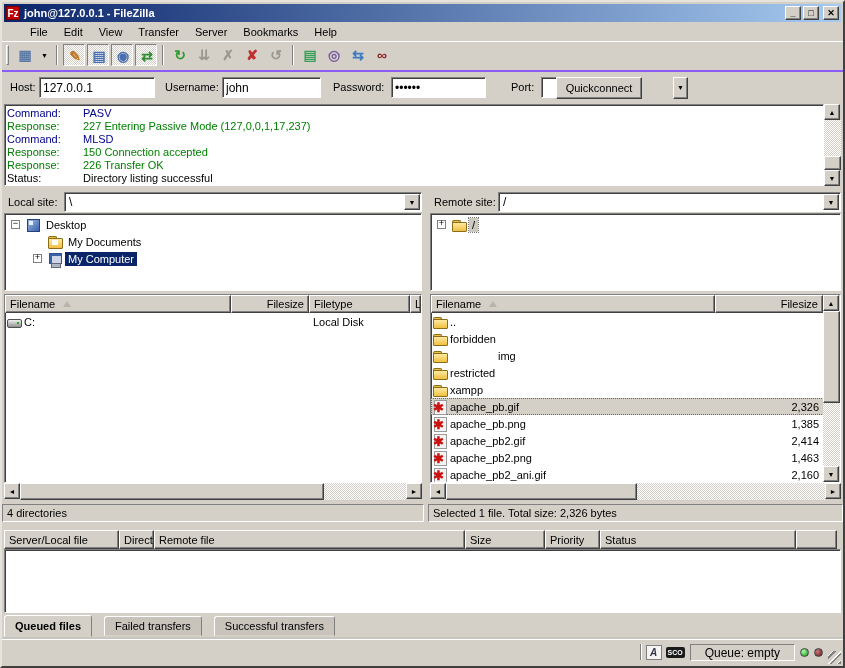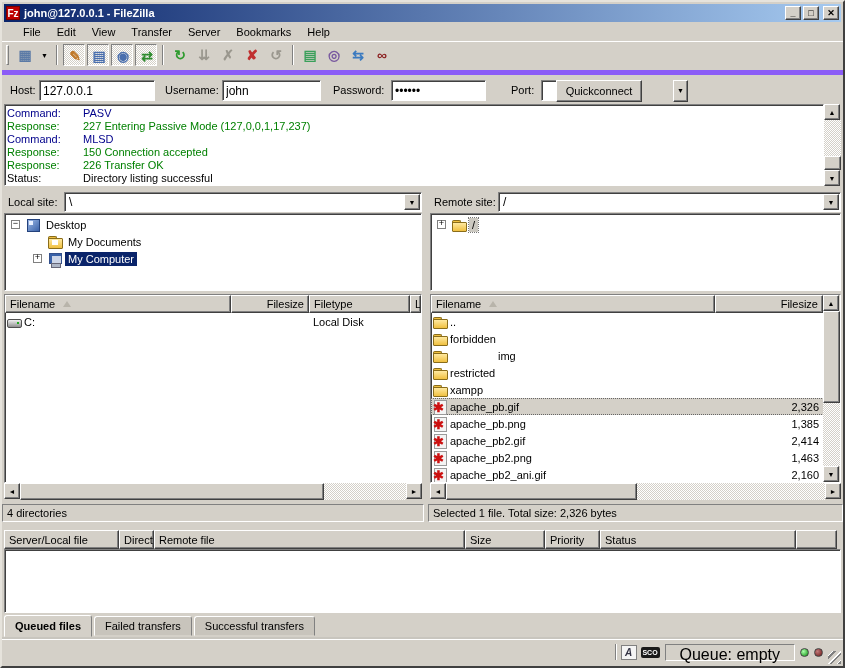--- a/index.html
+++ b/index.html
@@ -16,33 +16,33 @@
   .raised{border:1px solid;border-color:#fff #404040 #404040 #fff;box-shadow:inset -1px -1px 0 #808080;background:#d4d0c8;}
   .inset{border:1px solid;border-color:#808080 #fff #fff #808080;box-shadow:inset 1px 1px 0 #404040;background:#fff;}
   .dither{background:#fff;background-image:conic-gradient(#d4d0c8 25%,#fff 0 50%,#d4d0c8 0 75%,#fff 0);background-size:2px 2px;}
   
   .titlebar{left:2px;top:2px;width:837px;height:18px;background:linear-gradient(90deg,#0a246a,#a6caf0);display:flex;align-items:center;padding:0 2px;}
   .fz-logo{width:14px;height:14px;background:#bf0000;color:#fff;font-weight:bold;font-size:10px;line-height:14px;text-align:center;flex:none;border:1px solid #7a0000;}
   .title-text{color:#fff;font-weight:bold;font-size:11px;margin-left:4px;flex:1;white-space:nowrap;}
   .winbtn{width:16px;height:14px;font-size:9px;line-height:12px;text-align:center;margin-left:2px;color:#000;font-weight:bold;}
   .winbtn.close{margin-left:4px;}
   
-  .menubar{left:0;top:20px;width:841px;height:19px;display:flex;align-items:center;padding-left:13px;}
+  .menubar{left:0;top:20px;width:841px;height:19px;display:flex;align-items:center;padding-left:20px;}
   .menu-item{padding:2px 8px;}
   
   .toolbar{left:0;top:39px;width:841px;height:27px;display:flex;align-items:center;padding-left:4px;border-top:1px solid #fff;}
   .tb-grip{width:3px;height:20px;border:1px solid;border-color:#fff #808080 #808080 #fff;margin-right:4px;}
   .tb-btn{width:22px;height:22px;display:flex;align-items:center;justify-content:center;font-size:14px;font-weight:bold;margin:0 1px;border:1px solid transparent;}
   .tb-btn.pressed{border-color:#808080 #fff #fff #808080;}
   .tb-btn.pressed .tb-ink{position:relative;top:1px;left:1px;}
   .tb-btn.dropdown{width:13px;font-size:7px;}
   .tb-sep{width:2px;height:20px;border-left:1px solid #808080;border-right:1px solid #fff;margin:0 4px;}
   .tb-btn.pressed{background:#fff;background-image:conic-gradient(#d4d0c8 25%,#fff 0 50%,#d4d0c8 0 75%,#fff 0);background-size:2px 2px;}
   
-  .qcbar{left:0;top:68px;width:841px;height:31px;border-top:5px solid #8b5cf6;}
+  .qcbar{left:0;top:68px;width:841px;height:31px;border-top:2px solid #8b5cf6;}
   .qc-label{position:absolute;top:9px;}
   .qc-input{position:absolute;top:5px;height:21px;border:1px solid;border-color:#808080 #fff #fff #808080;box-shadow:inset 1px 1px 0 #404040;background:#fff;font-family:"Liberation Sans",sans-serif;font-size:12px;padding:0 3px;outline:none;}
   .qc-btn{position:absolute;top:5px;height:22px;text-align:center;line-height:20px;}
   
   .logbox{left:2px;top:102px;width:820px;height:82px;overflow:hidden;padding:2px 0 0 2px;}
   .log-line{line-height:13px;white-space:nowrap;}
   .log-label{display:inline-block;width:76px;}
   .lg-command{color:#00008b;}
   .lg-response{color:#008000;}
   .lg-status{color:#000;}
@@ -77,28 +77,28 @@
   .ic-docs::after{content:"";position:absolute;left:1px;top:4px;width:13px;height:9px;background:linear-gradient(#fff,#fff) 3px 1px/6px 5px no-repeat,linear-gradient(#ffe9a0,#f0c040);border:1px solid #8a6d1a;border-radius:1px;}
   .ic-image::before{content:"";position:absolute;left:2px;top:1px;width:11px;height:13px;background:#f4f4f4;border:1px solid #9a9a9a;}
   .ic-image::after{content:"✱";position:absolute;left:1px;top:1px;color:#cc1111;font-size:13px;font-weight:bold;}
   .ic-drive::before{content:"";position:absolute;left:1px;top:5px;width:13px;height:7px;background:linear-gradient(#f0f0f0,#909090);border:1px solid #505050;border-radius:2px;}
   .ic-drive::after{content:"";position:absolute;right:3px;top:8px;width:2px;height:2px;background:#2a2;}
   .ic-desktop::before{content:"";position:absolute;left:2px;top:2px;width:11px;height:11px;background:linear-gradient(135deg,#9ab6e4,#3a62a8);border:1px solid #24427c;}
   .ic-desktop::after{content:"";position:absolute;left:4px;top:4px;width:4px;height:4px;background:#e8f0ff;}
   .ic-computer::before{content:"";position:absolute;left:2px;top:2px;width:11px;height:9px;background:#cdd6e8;border:1px solid #33508c;box-shadow:inset 1px 1px 0 1px #3a62a8;}
   .ic-computer::after{content:"";position:absolute;left:4px;top:12px;width:8px;height:3px;background:#aeb6c6;border:1px solid #667;}
   
-  .tab{height:20px;padding:3px 10px;border:1px solid;border-color:#fff #808080 #d4d0c8 #fff;border-radius:3px 3px 0 0;background:#c8c4bc;margin-right:2px;display:inline-flex;align-items:center;}
+  .tab{height:20px;padding:3px 10px;border:1px solid;border-color:#fff #808080 #d4d0c8 #fff;border-radius:3px 3px 0 0;background:#c8c4bc;margin-right:12px;display:inline-flex;align-items:center;}
   .tab.active{background:#d4d0c8;font-weight:bold;height:22px;position:relative;top:0;border-bottom-color:#d4d0c8;}
   
   .statusbar{left:0;top:637px;width:841px;height:25px;border-top:1px solid #fff;box-shadow:0 -2px 0 #80808022;display:flex;align-items:center;justify-content:flex-end;padding:0 2px;}
   .vsep{width:2px;height:16px;border-left:1px solid #808080;border-right:1px solid #fff;margin:0 4px;}
   .ind-a{width:16px;height:15px;border:1px solid #808080;background:#f4f4f4;color:#334;font-size:10px;font-style:italic;font-weight:bold;text-align:center;line-height:13px;}
   .ind-badge{min-width:19px;height:11px;background:#1a1a1a;color:#fff;font-size:7px;font-weight:bold;line-height:11px;text-align:center;border-radius:2px;margin-left:4px;padding:0 1px;}
-  .queuebox{height:17px;border:1px solid;border-color:#808080 #fff #fff #808080;padding:1px 14px;margin-left:5px;min-width:100px;font-size:16px;}
+  .queuebox{height:17px;border:1px solid;border-color:#808080 #fff #fff #808080;padding:1px 14px;margin-left:5px;min-width:100px;font-size:12px;}
   .led{width:9px;height:9px;border-radius:50%;margin-left:5px;border:1px solid #444;}
   .led.green{background:radial-gradient(circle at 35% 35%,#aaffaa,#0a8a0a);}
   .led.red{background:radial-gradient(circle at 35% 35%,#c07a7a,#6a1414);}
   .grip{width:13px;height:13px;margin-left:5px;align-self:flex-end;background:repeating-linear-gradient(135deg,transparent 0 3px,#fff 3px 4px,#808080 4px 6px);}
 </style>
 </head>
 <body>
 
 <div class="window">
 

